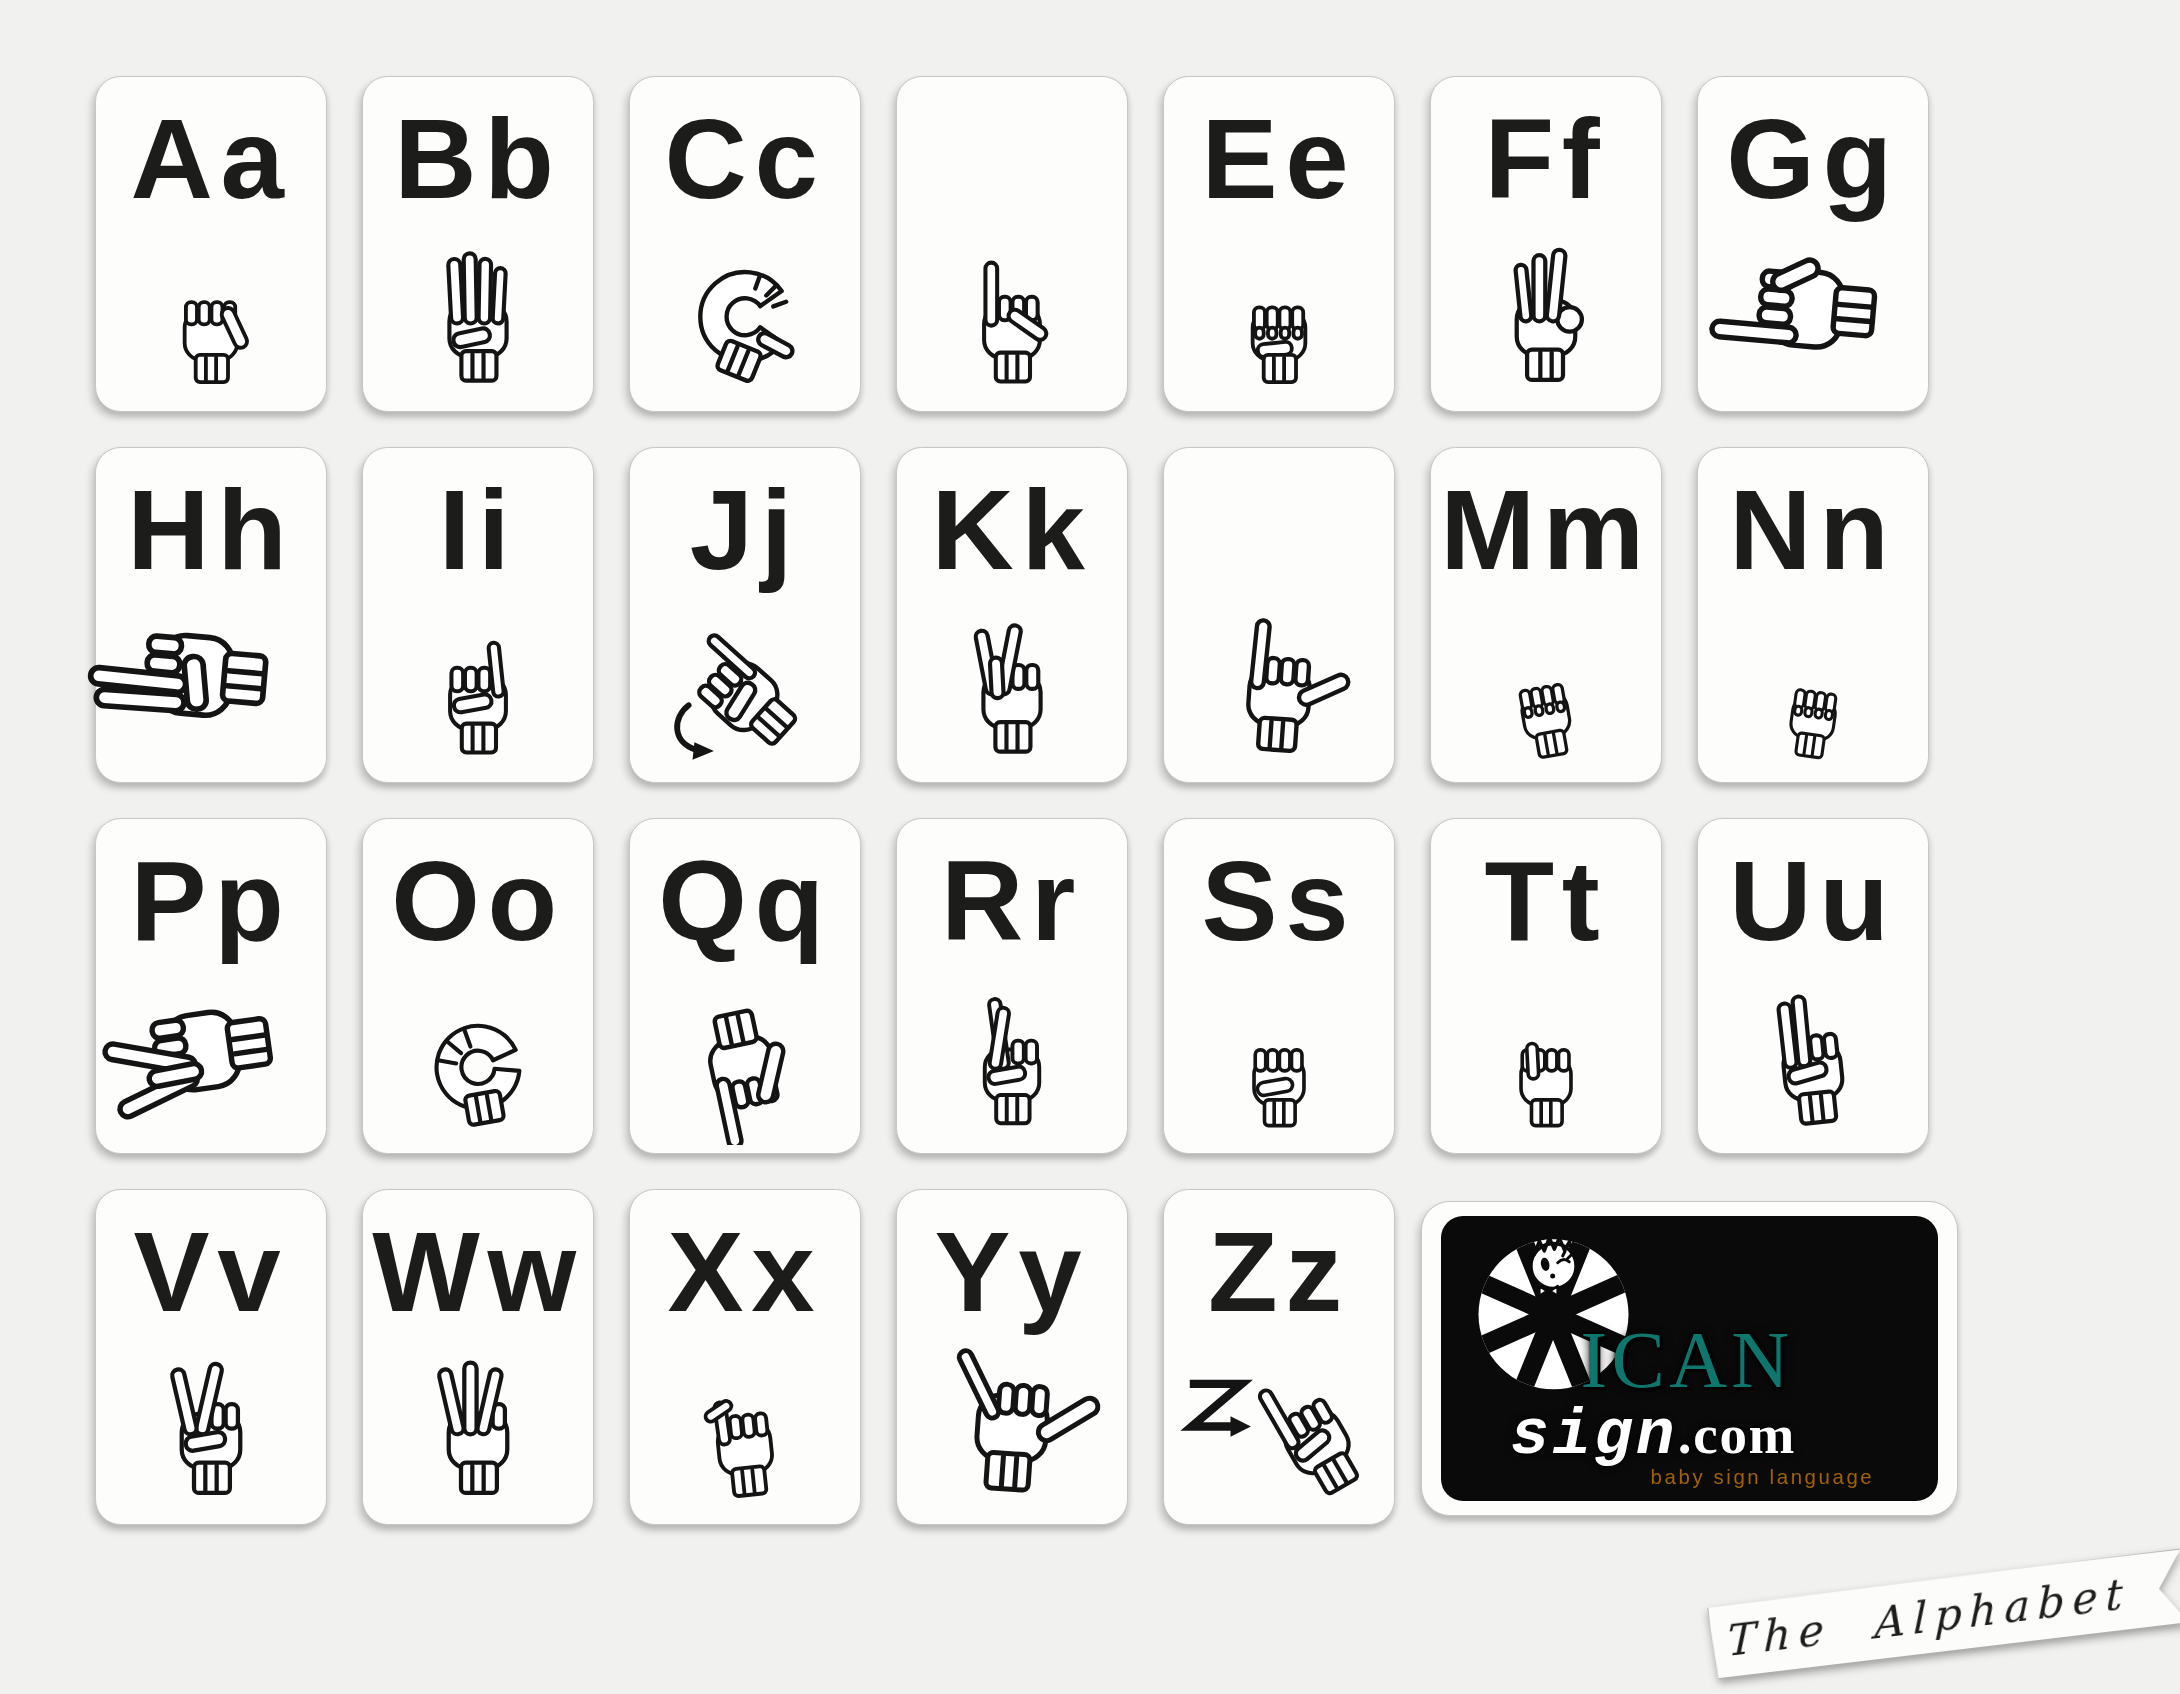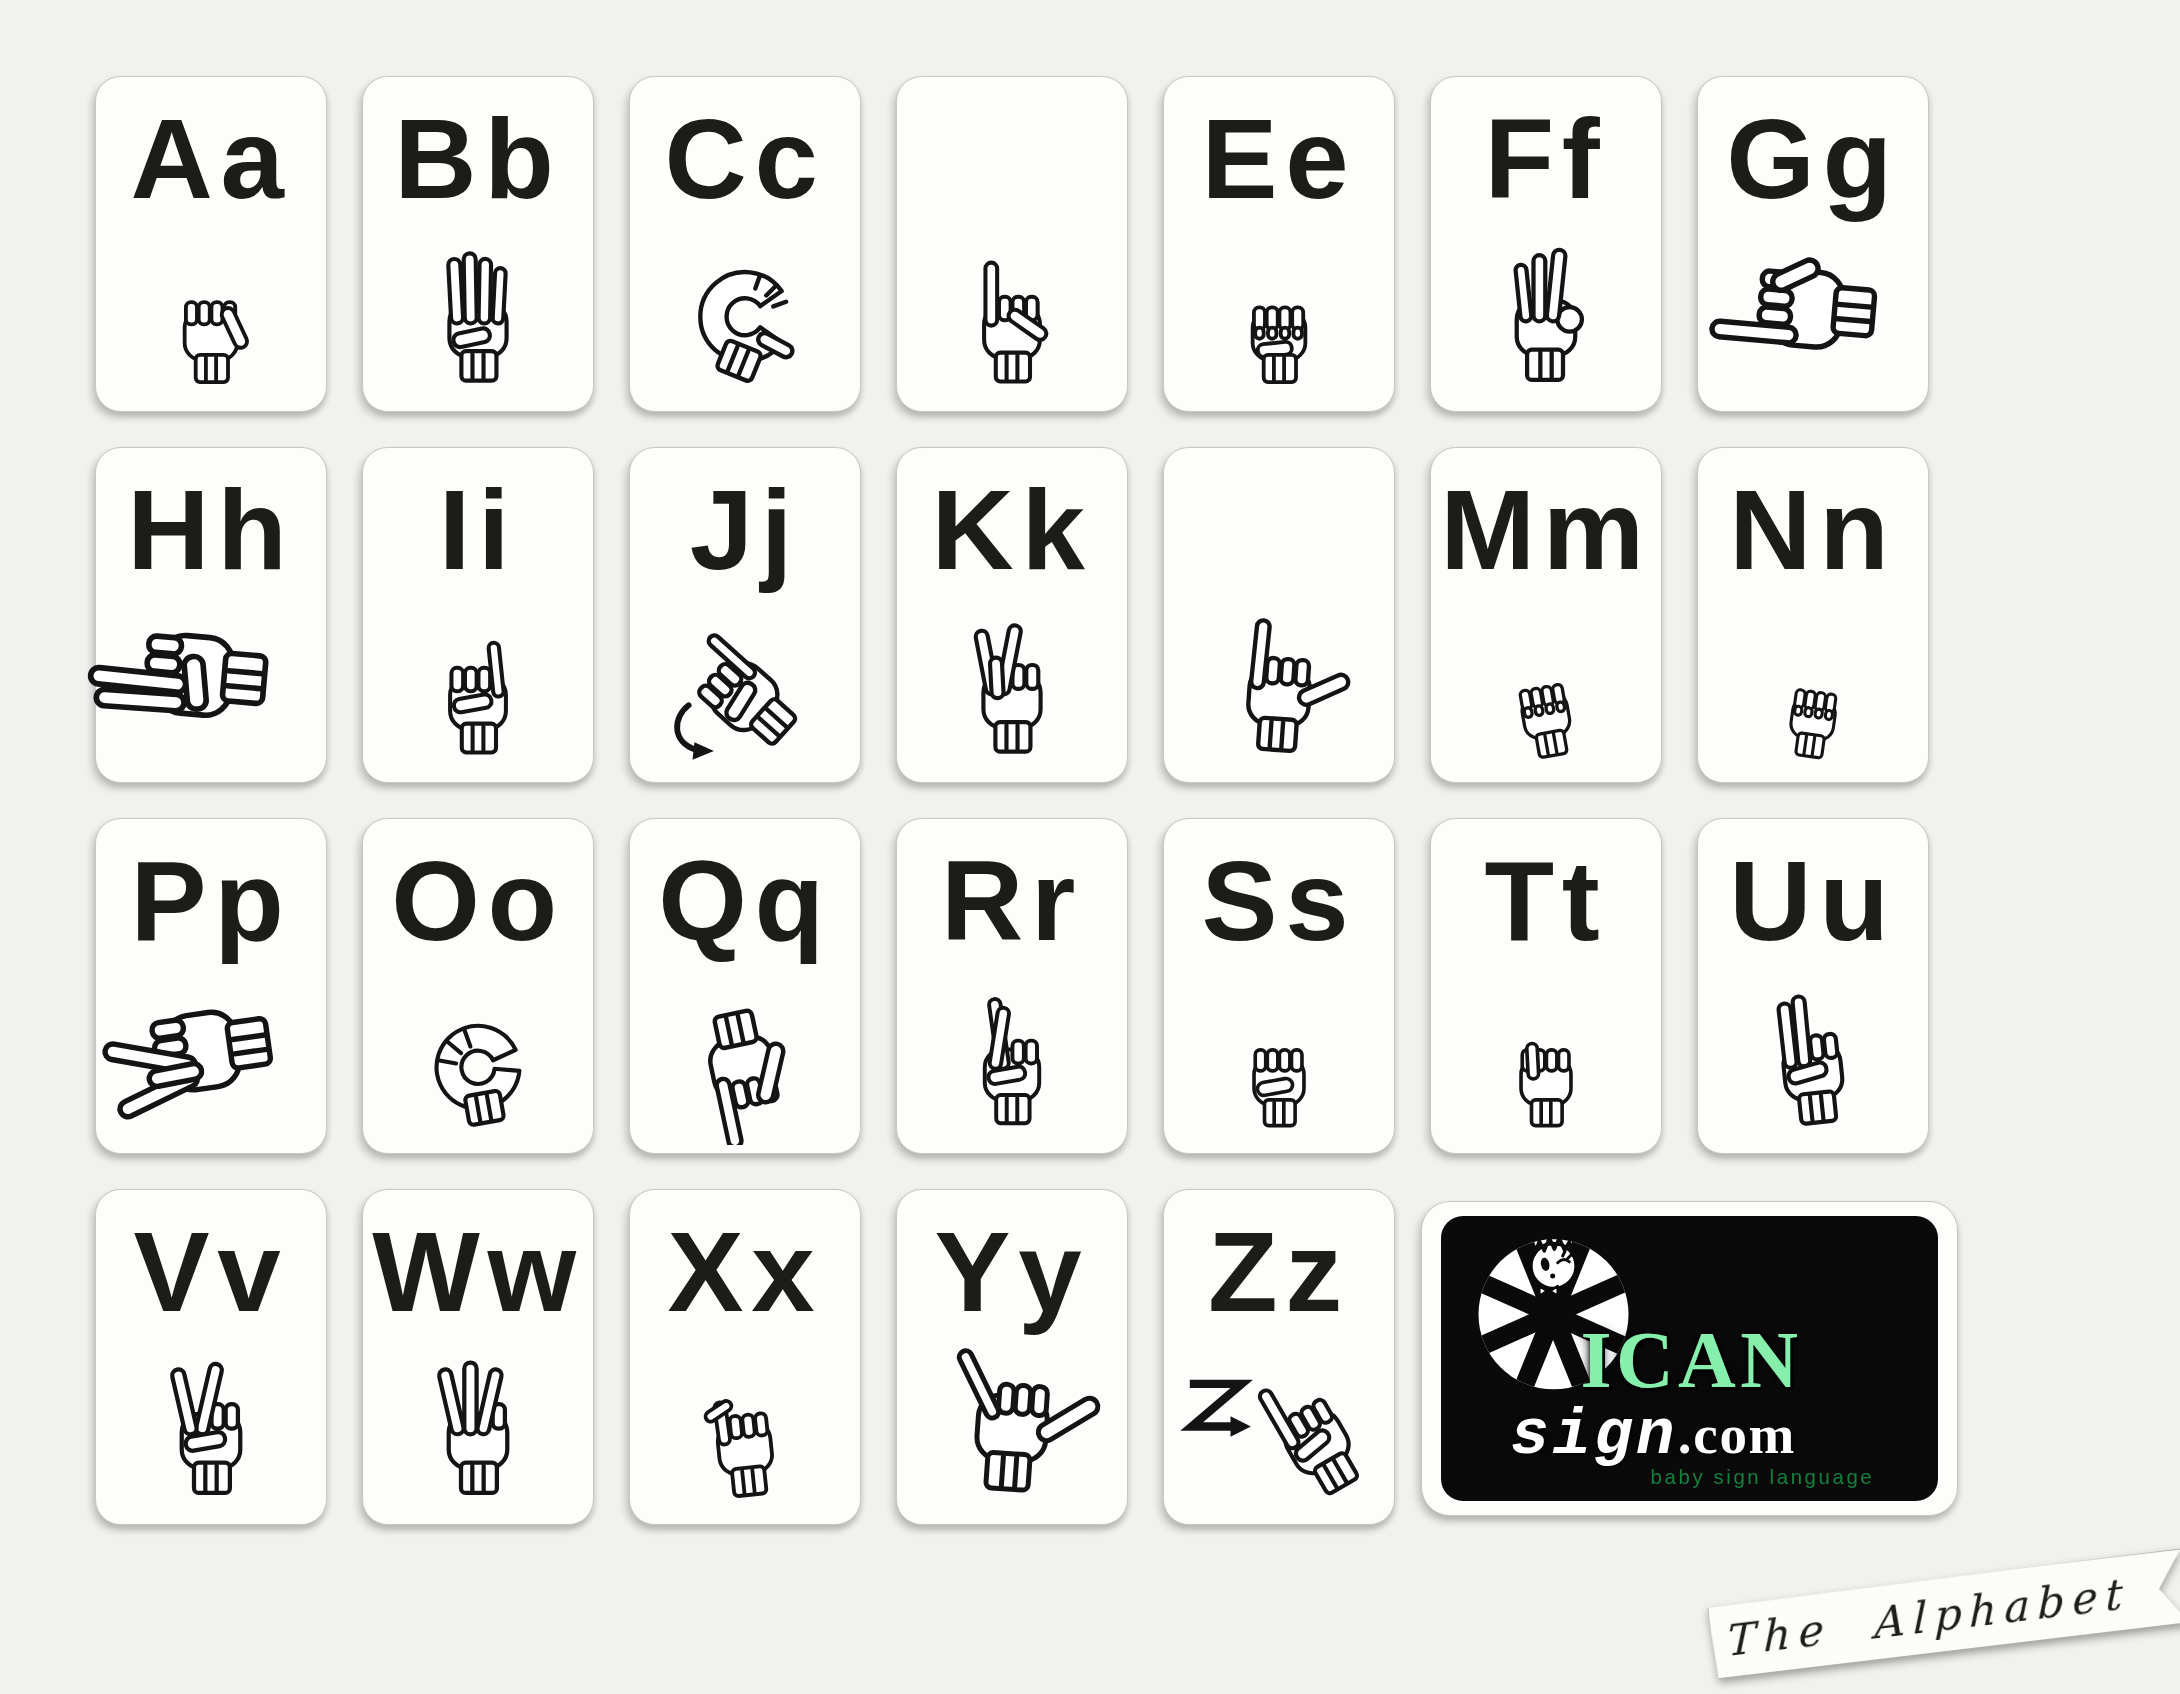--- a/index.html
+++ b/index.html
@@ -47,41 +47,41 @@
     border-radius:29px;
   }
   .logo-panel{
     position:absolute;left:19px;top:13.6px;right:19px;bottom:13.6px;
     background:#0a0a0a;border-radius:22px;overflow:hidden;
   }
   .sun{position:absolute;left:25.6px;top:5.1px;}
   .brand-ican{
     position:absolute;left:140px;top:99px;
     font-family:"Liberation Serif", serif;
-    font-weight:bold;font-size:80px;letter-spacing:4.3px;
-    color:#86efac;
+    font-weight:normal;font-size:80px;letter-spacing:4.3px;
+    color:#0f766e;
     text-shadow:0 0 10.2px #000,0 0 3.4px #000,2.6px 2.6px 0 #000;
   }
   .brand-domain{
     position:absolute;left:70px;top:184px;
     color:#fff;white-space:nowrap;
     text-shadow:0 0 8.5px #000;
   }
   .sign-word{
     font-family:Liberation Mono, monospace;
     font-style:italic;font-weight:bold;
     font-size:64px;letter-spacing:3.4px;
   }
   .com-word{
     font-family:"Liberation Serif", serif;
     font-weight:bold;font-size:55px;letter-spacing:1.7px;margin-top:16px;
   }
   .tagline{
     position:absolute;left:210px;top:250px;
-    font-size:20.4px;letter-spacing:2.6px;color:#15803d;
+    font-size:20.4px;letter-spacing:2.6px;color:#a16207;
   }
 
   
   .ribbon-wrap{
     position:absolute;left:1707px;top:1605px;width:477px;height:75px;
     transform:rotate(-6.8deg);transform-origin:0 0;
     filter:drop-shadow(0 4.3px 4.3px rgba(0,0,0,0.35));
     z-index:5;
   }
   .ribbon{

